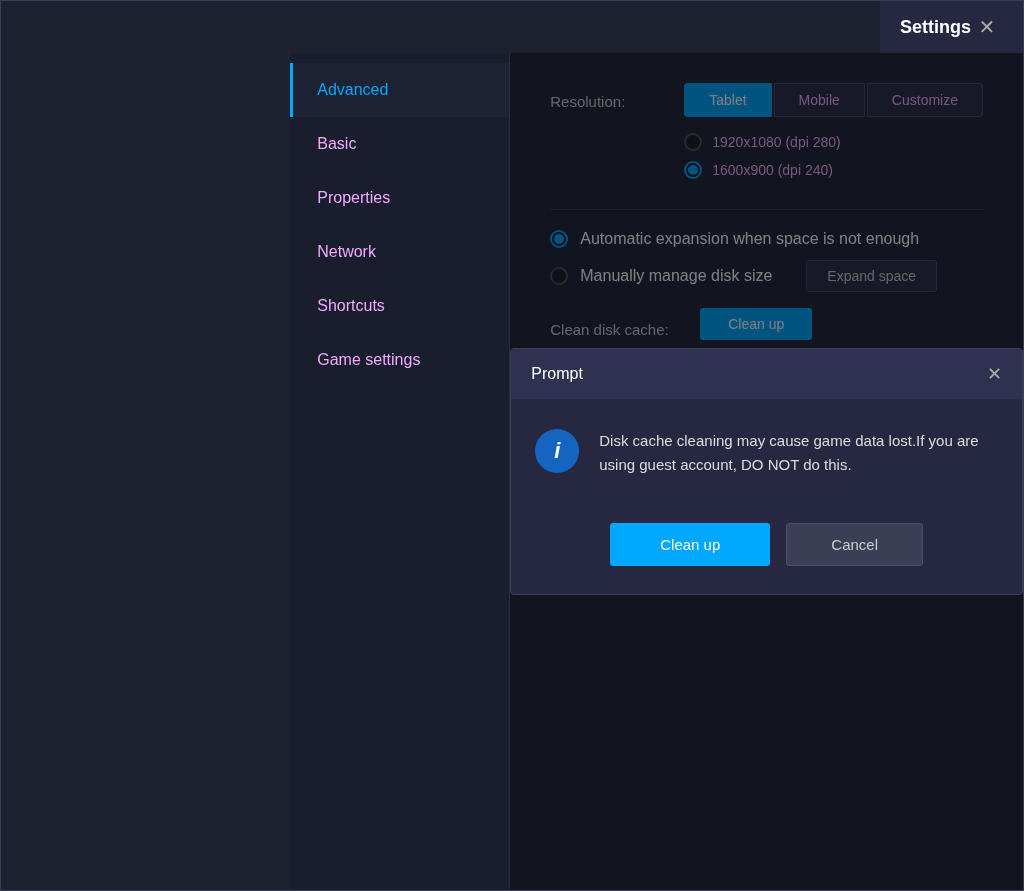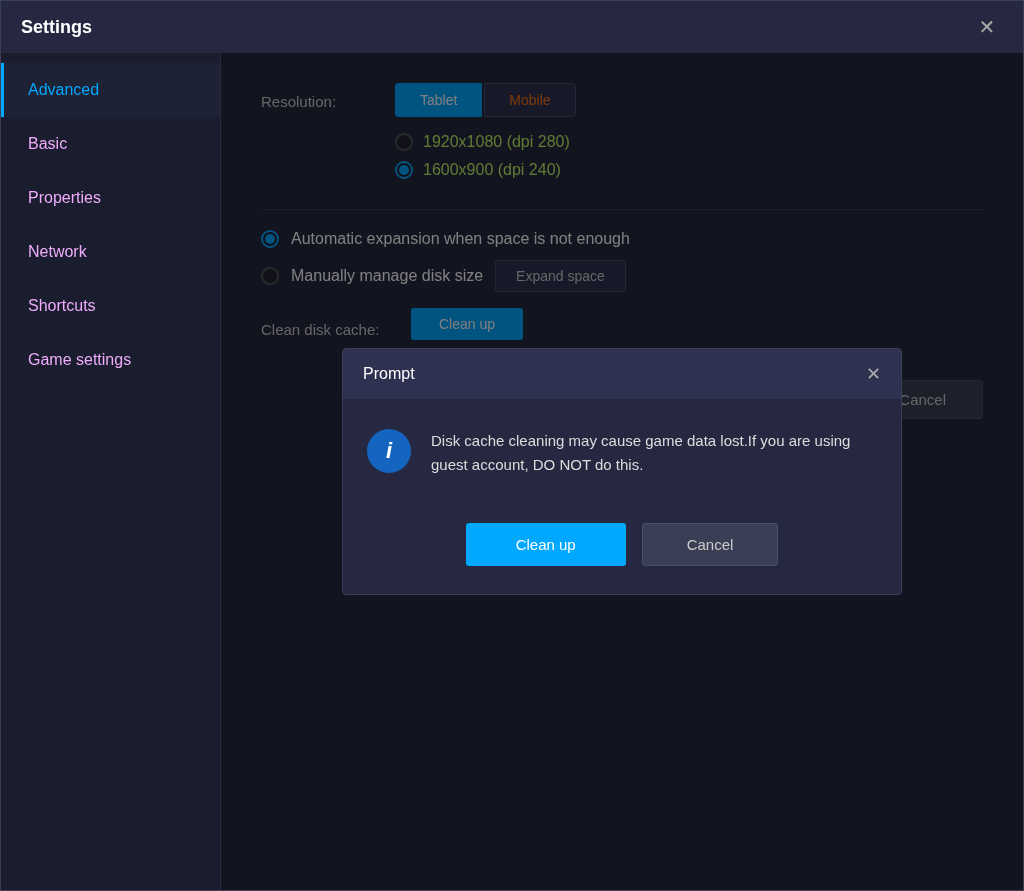--- a/index.html
+++ b/index.html
@@ -15,20 +15,21 @@
 
     .settings-window {
       width: 1024px;
       height: 891px;
       background: #1e2130;
       border: 1px solid #3a3f55;
       display: flex;
       flex-direction: column;
       position: relative;
       overflow: hidden;
+      align-items: flex-end;
     }
 
     
     .title-bar {
       background: #252840;
       height: 52px;
       display: flex;
       align-items: center;
       justify-content: space-between;
       padding: 0 20px;
@@ -118,43 +119,43 @@
     .tab-group {
       display: flex;
       gap: 2px;
       margin-bottom: 16px;
     }
 
     .tab-btn {
       padding: 8px 24px;
       border: 1px solid #4a4f6a;
       background: #2e3250;
-      color: #f97316;
+      color: #f0abfc;
       font-size: 14px;
       cursor: pointer;
       transition: background 0.2s;
     }
 
     .tab-btn:first-child { border-radius: 3px 0 0 3px; }
     .tab-btn:last-child { border-radius: 0 3px 3px 0; }
 
     .tab-btn.active {
       background: #00a8ff;
       color: #fff;
       border-color: #00a8ff;
     }
 
     
     .radio-option {
       display: flex;
       align-items: center;
       gap: 10px;
       margin-bottom: 10px;
-      font-size: 16px;
-      color: #bef264;
+      font-size: 14px;
+      color: #f0abfc;
       cursor: pointer;
     }
 
     .radio-circle {
       width: 18px;
       height: 18px;
       border-radius: 50%;
       border: 2px solid #555;
       background: #1e2130;
       display: flex;
@@ -188,20 +189,21 @@
     }
 
     .expand-btn {
       padding: 7px 20px;
       background: #2e3250;
       border: 1px solid #4a4f6a;
       color: #ccc;
       font-size: 14px;
       cursor: pointer;
       border-radius: 3px;
+      margin-left: 22px;
     }
 
     .clean-disk-row {
       display: flex;
       align-items: center;
       gap: 20px;
       margin-top: 16px;
     }
 
     .cleanup-btn {
@@ -378,20 +380,21 @@
     </div>
 
     <div class="main-panel">
 
       <div class="setting-row">
         <div class="setting-label">Resolution:</div>
         <div class="setting-controls">
           <div class="tab-group">
             <button class="tab-btn active">Tablet</button>
             <button class="tab-btn">Mobile</button>
+            <button class="tab-btn">Customize</button>
           </div>
           <div class="radio-option">
             <div class="radio-circle"></div>
             <span>1920x1080  (dpi 280)</span>
           </div>
           <div class="radio-option">
             <div class="radio-circle selected"></div>
             <span>1600x900  (dpi 240)</span>
           </div>
         </div>

